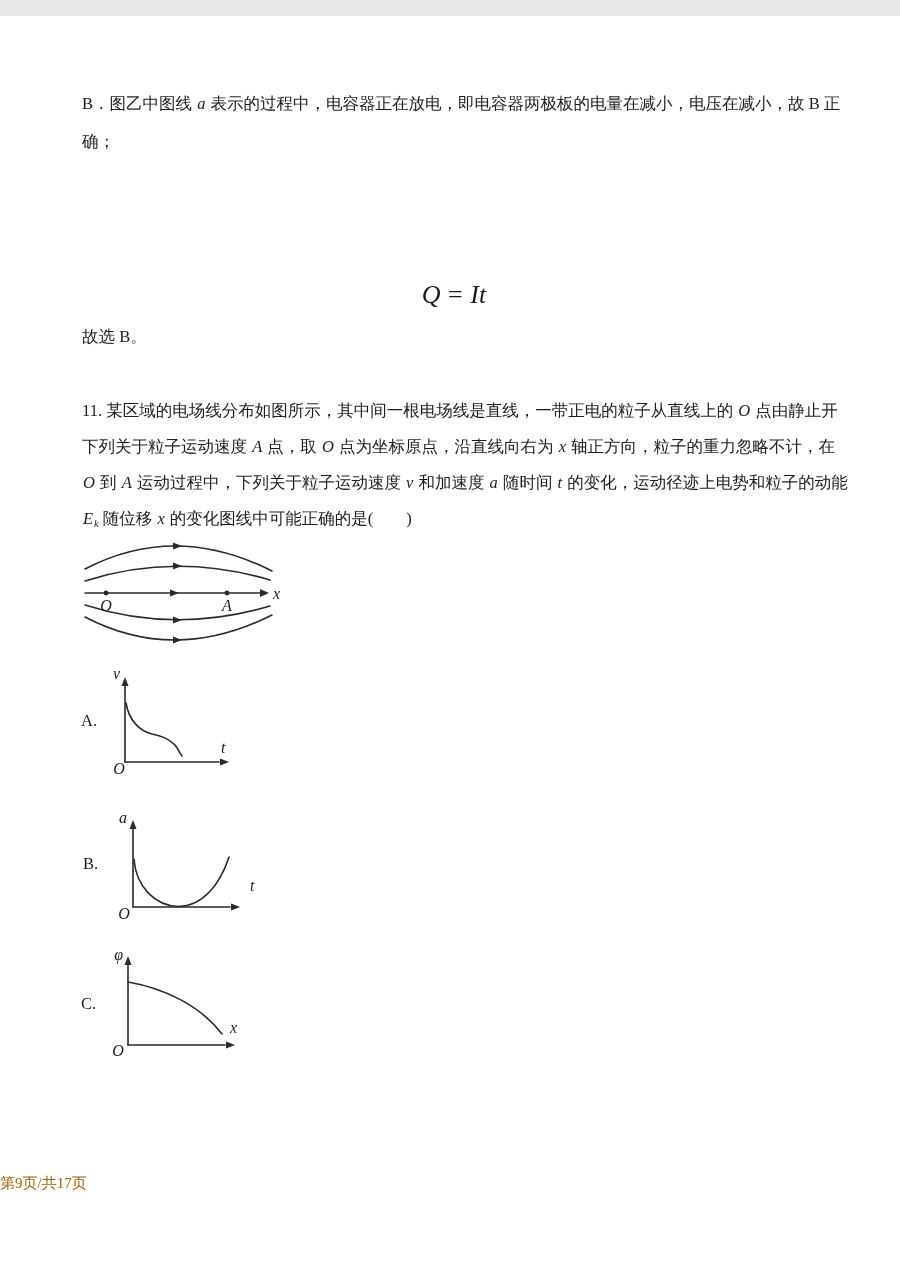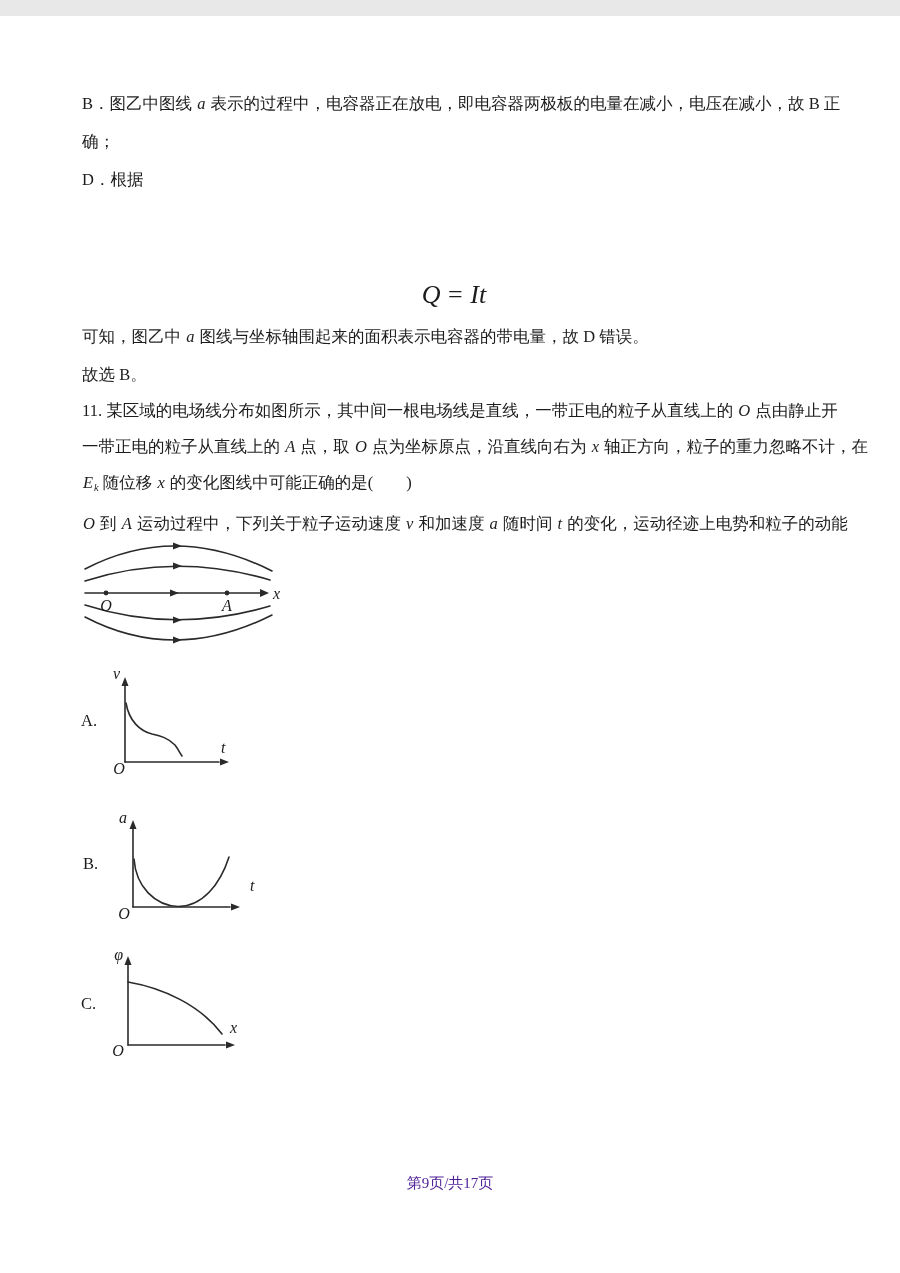--- a/index.html
+++ b/index.html
@@ -8,49 +8,47 @@
     font-family:"Liberation Serif","DejaVu Serif",serif;color:#1c1c1c;overflow:hidden;
   }
   .textblock{position:absolute;left:82px;width:744px;}
   .line{line-height:38px;font-size:16.5px;white-space:nowrap;}
   .lh36 .line{line-height:36px;}
   .line .var, .formula .var{font-style:italic;font-family:"Liberation Serif","DejaVu Serif",serif;padding:0 1px;}
   .line .vsub, .formula .vsub{font-style:italic;font-size:0.62em;vertical-align:-3px;}
   .formula{position:absolute;left:82px;width:744px;top:264px;text-align:center;
     font-size:26px;height:30px;line-height:30px;}
   .optlabel{position:absolute;font-size:16.5px;line-height:20px;}
-  .footer{position:absolute;left:0;top:1158px;width:900px;text-align:center;font-size:15px;color:#4c1d95;}
+  .footer{position:absolute;left:0;top:1158px;width:900px;font-size:15px;color:#a16207;}
   svg{position:absolute;overflow:visible;}
   .stroke{stroke:#2a2a2a;stroke-width:1.6;fill:none;stroke-linecap:round;}
   .fill{fill:#2a2a2a;stroke:none;}
   .axlabel{font-family:"Liberation Serif","DejaVu Serif",serif;font-style:italic;font-size:16px;fill:#1c1c1c;}
 </style>
 </head>
 <body>
 
 <div class="page">
 
   <div class="textblock" style="top:69px">
     <div class="line"><span class="pl">B．图乙中图线 </span><span class="var">a</span><span class="pl"> 表示的过程中，电容器正在放电，即电容器两极板的电量在减小，电压在减小，故 B 正</span></div>
     <div class="line"><span class="pl">确；</span></div>
-    <div class="line"><span class="pl">D．根据</span></div>
   </div>
 
   <div class="formula"><span class="var">Q</span><span class="pl"> = </span><span class="var">It</span></div>
 
   <div class="textblock" style="top:302px">
-    <div class="line"><span class="pl">可知，图乙中 </span><span class="var">a</span><span class="pl"> 图线与坐标轴围起来的面积表示电容器的带电量，故 D 错误。</span></div>
     <div class="line"><span class="pl">故选 B。</span></div>
   </div>
 
   <div class="textblock lh36" style="top:377px">
     <div class="line"><span class="pl">11. 某区域的电场线分布如图所示，其中间一根电场线是直线，一带正电的粒子从直线上的 </span><span class="var">O</span><span class="pl"> 点由静止开</span></div>
-    <div class="line"><span class="pl">一带正电的粒子从直线上的 </span><span class="var">A</span><span class="pl"> 点，取 </span><span class="var">O</span><span class="pl"> 点为坐标原点，沿直线向右为 </span><span class="var">x</span><span class="pl"> 轴正方向，粒子的重力忽略不计，在</span></div>
+    <div class="line"><span class="pl">下列关于粒子运动速度 </span><span class="var">A</span><span class="pl"> 点，取 </span><span class="var">O</span><span class="pl"> 点为坐标原点，沿直线向右为 </span><span class="var">x</span><span class="pl"> 轴正方向，粒子的重力忽略不计，在</span></div>
+    <div class="line"><span class="var">O</span><span class="pl"> 到 </span><span class="var">A</span><span class="pl"> 运动过程中，下列关于粒子运动速度 </span><span class="var">v</span><span class="pl"> 和加速度 </span><span class="var">a</span><span class="pl"> 随时间 </span><span class="var">t</span><span class="pl"> 的变化，运动径迹上电势和粒子的动能</span></div>
     <div class="line"><span class="var">E</span><span class="vsub">k</span><span class="pl"> 随位移 </span><span class="var">x</span><span class="pl"> 的变化图线中可能正确的是(　　)</span></div>
-    <div class="line"><span class="var">O</span><span class="pl"> 到 </span><span class="var">A</span><span class="pl"> 运动过程中，下列关于粒子运动速度 </span><span class="var">v</span><span class="pl"> 和加速度 </span><span class="var">a</span><span class="pl"> 随时间 </span><span class="var">t</span><span class="pl"> 的变化，运动径迹上电势和粒子的动能</span></div>
   </div>
 
   <svg style="left:75px;top:520px" width="215" height="125" viewBox="0 0 215 125">
 
     <path class="stroke" d="M10,33 Q100,-14 197,35"></path>
     <polygon class="fill" points="98,6.5 107,10 98,13.5"></polygon>
 
     <path class="stroke" d="M10,45 Q100,16 195,44"></path>
     <polygon class="fill" points="98,26.5 107,30 98,33.5"></polygon>
 

